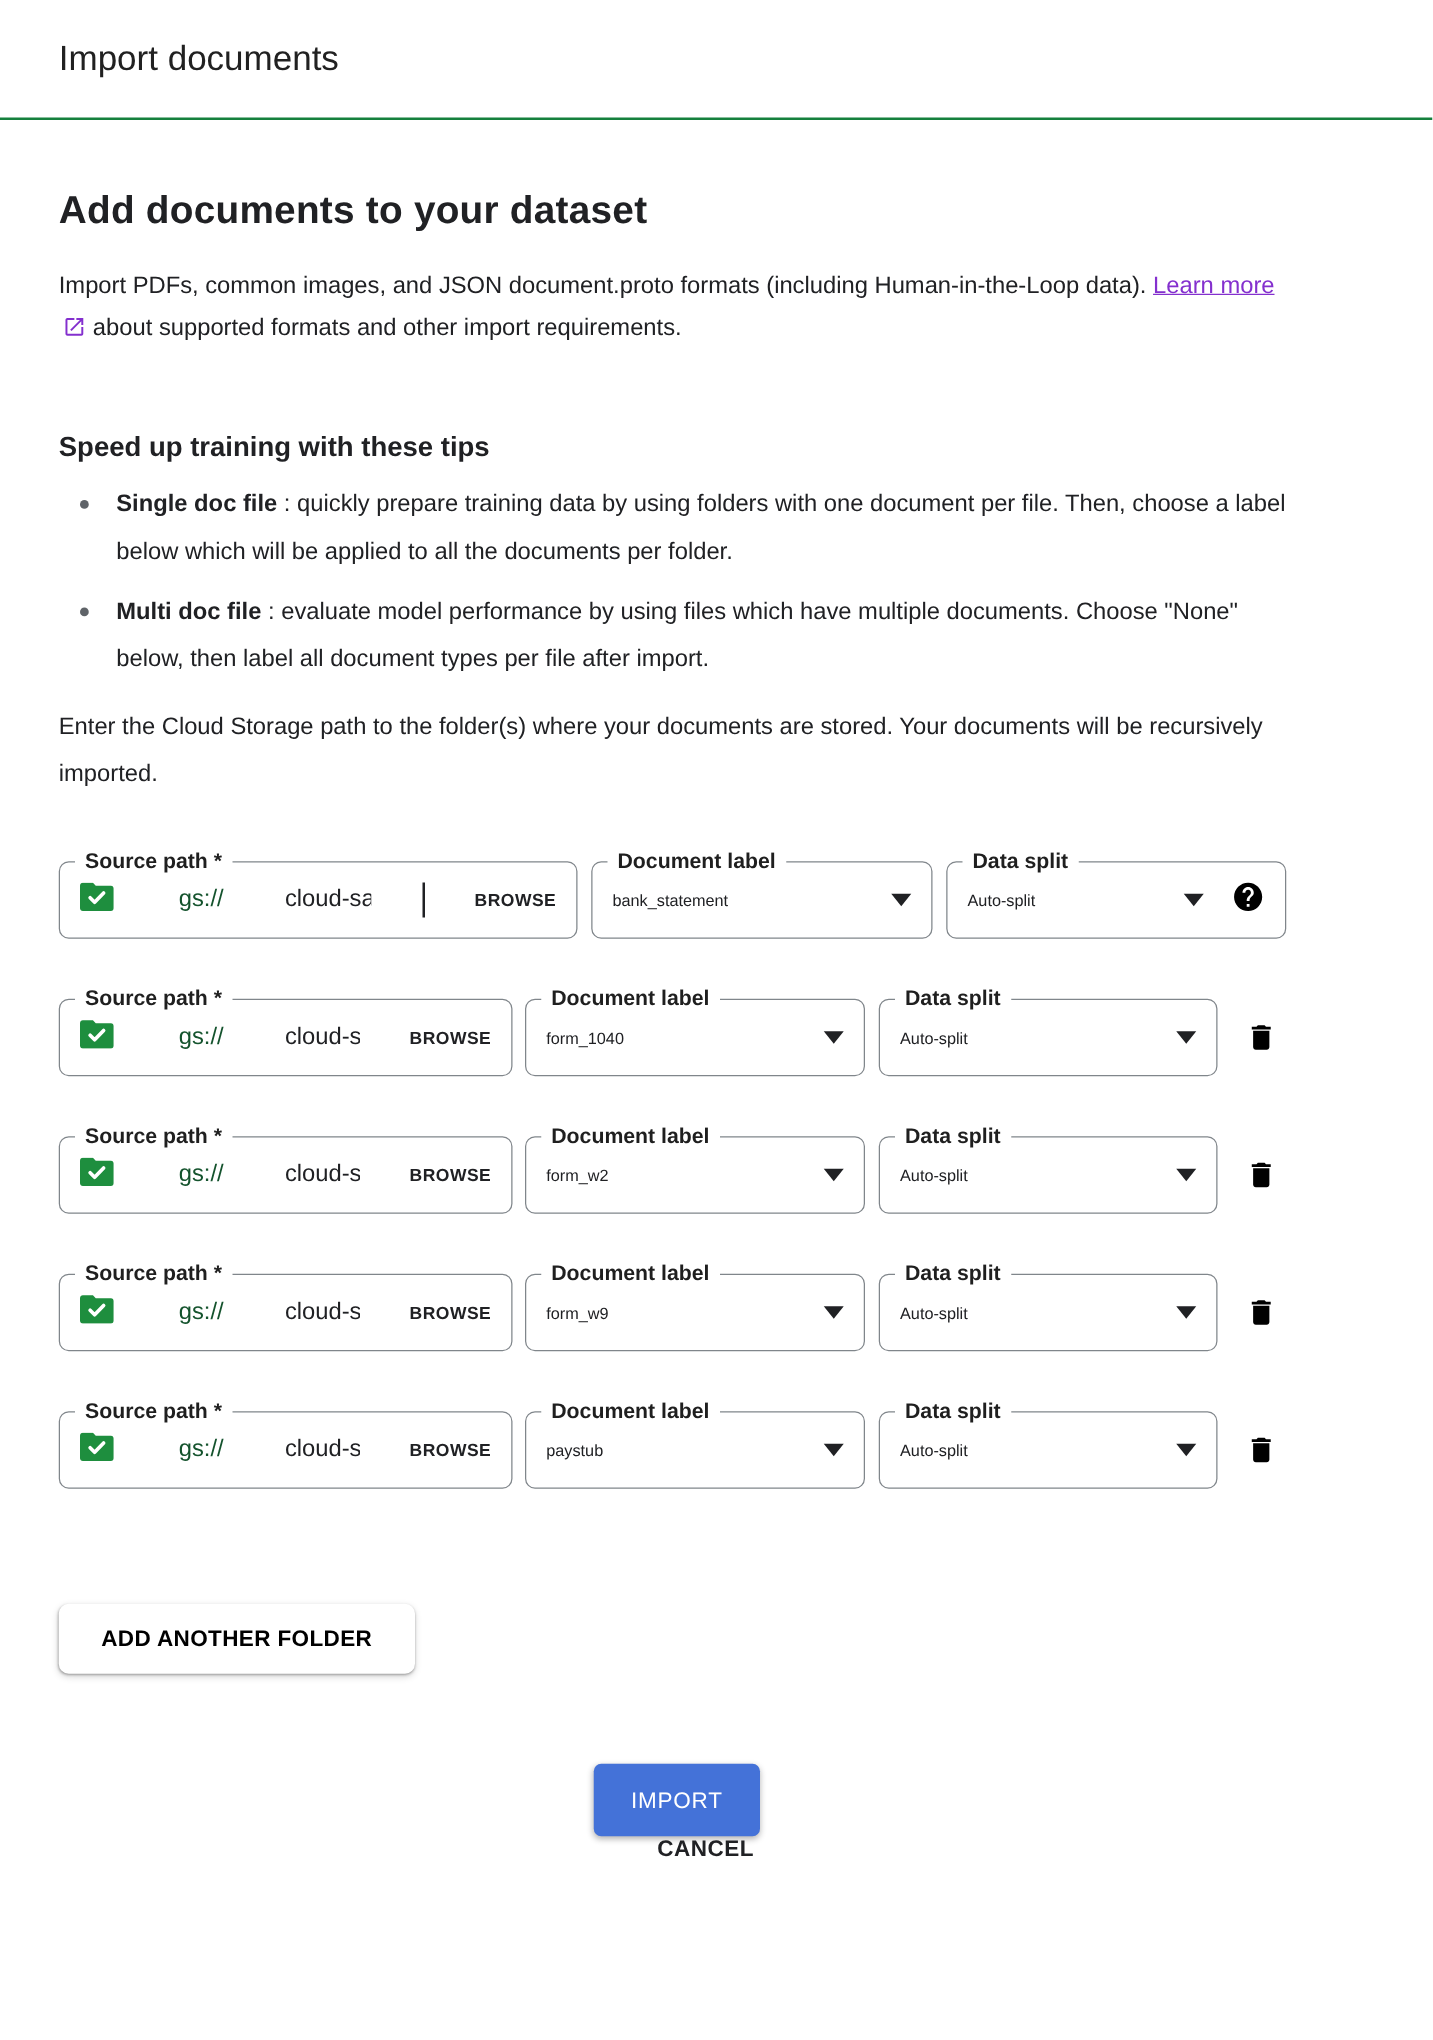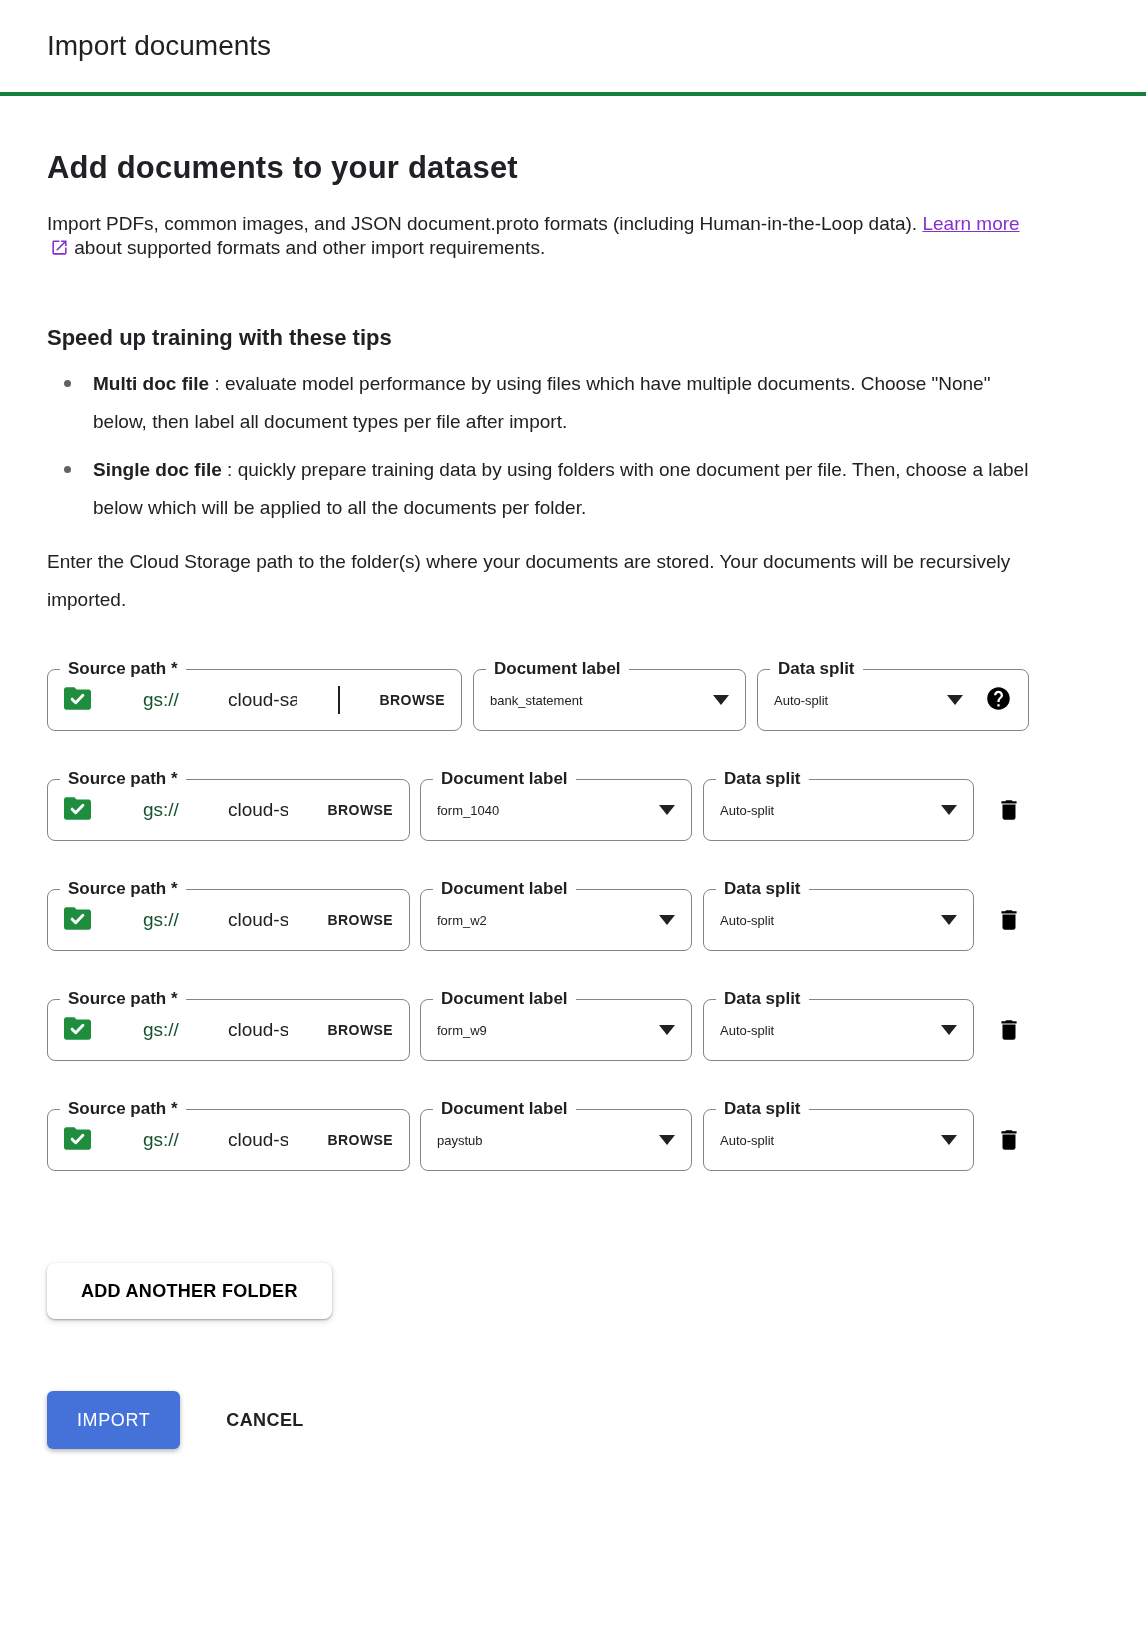--- a/index.html
+++ b/index.html
@@ -8,36 +8,36 @@
     width: 1146px; height: 1632px;
     background: #ffffff;
     font-family: "Liberation Sans", sans-serif;
     color: #202124;
     overflow: hidden;
   }
   .app-header {
     height: 96px;
     display: flex; align-items: center;
     padding-left: 47px;
-    border-bottom: 4px solid #15803d;
+    border-bottom: 2px solid #15803d;
     font-size: 28px;
     color: #212121;
   }
   .content { padding: 0 110px 0 47px; }
 
   .page-heading {
     margin: 54px 0 0;
     font-size: 31px;
     font-weight: 700;
     letter-spacing: 0.2px;
   }
   .intro {
     margin: 26px 0 0;
     font-size: 19px;
-    line-height: 24px;
+    line-height: 34px;
     max-width: 985px;
   }
   .learn-more { color: #8430ce; text-decoration: underline; cursor: pointer; }
   .ext-icon { display: inline-block; vertical-align: -3px; margin-left: 3px; }
 
   .tips-heading {
     margin: 62px 0 0;
     font-size: 22px;
     font-weight: 700;
   }
@@ -113,21 +113,21 @@
 
   .add-folder-btn {
     margin-top: 44px;
     height: 56px; padding: 0 34px;
     background: #fff; border: none; border-radius: 8px;
     box-shadow: 0 1px 2px rgba(0,0,0,0.3), 0 2px 6px rgba(0,0,0,0.15);
     font-family: "Liberation Sans", sans-serif;
     font-size: 18px; font-weight: 700; letter-spacing: 0.3px;
     color: #000000; cursor: pointer;
   }
-  .actions { margin-top: 72px; display: flex; align-items: center; }
+  .actions { margin-top: 72px; display: flex; align-items: center; flex-direction: column; }
   .import-btn {
     height: 58px; padding: 0 30px;
     background: #4472d8; border: none; border-radius: 6px;
     box-shadow: 0 2px 5px rgba(0,0,0,0.3);
     font-family: "Liberation Sans", sans-serif;
     font-size: 18px; font-weight: 400; letter-spacing: 0.6px;
     color: #ffffff; cursor: pointer;
   }
   .cancel-btn {
     margin-left: 46px;
@@ -149,22 +149,22 @@
   <h1 class="page-heading">Add documents to your dataset</h1>
 
   <p class="intro">
     <span>Import PDFs, common images, and JSON document.proto formats (including Human-in-the-Loop data). </span><a class="learn-more"><span>Learn more</span><span class="ext-icon"><svg width="19" height="19" viewBox="0 0 24 24" fill="#8430ce">
             <path d="M19 19H5V5h7V3H5c-1.11 0-2 .9-2 2v14c0 1.1.89 2 2 2h14c1.1 0 2-.9 2-2v-7h-2v7zM14 3v2h3.59l-9.83 9.83 1.41 1.41L19 6.41V10h2V3h-7z"></path>
           </svg></span></a><span> about supported formats and other import requirements.</span>
   </p>
 
   <h2 class="tips-heading">Speed up training with these tips</h2>
   <ul class="tips-list">
+    <li><b>Single doc file</b><span> : quickly prepare training data by using folders with one document per file. Then, choose a label below which will be applied to all the documents per folder.</span></li>
     <li><b>Multi doc file</b><span> : evaluate model performance by using files which have multiple documents. Choose "None" below, then label all document types per file after import.</span></li>
-    <li><b>Single doc file</b><span> : quickly prepare training data by using folders with one document per file. Then, choose a label below which will be applied to all the documents per folder.</span></li>
   </ul>
 
   <p class="source-desc">Enter the Cloud Storage path to the folder(s) where your documents are stored. Your documents will be recursively imported.</p>
 
   <div class="form">
 
     
     <div class="form-row row--first">
       <div class="field source-field">
         <span class="field-label">Source path *</span>

